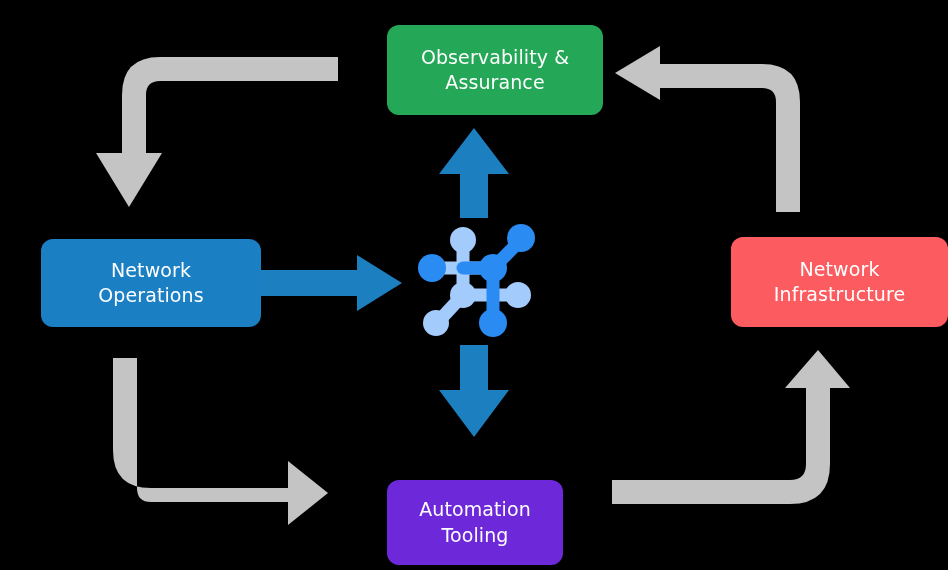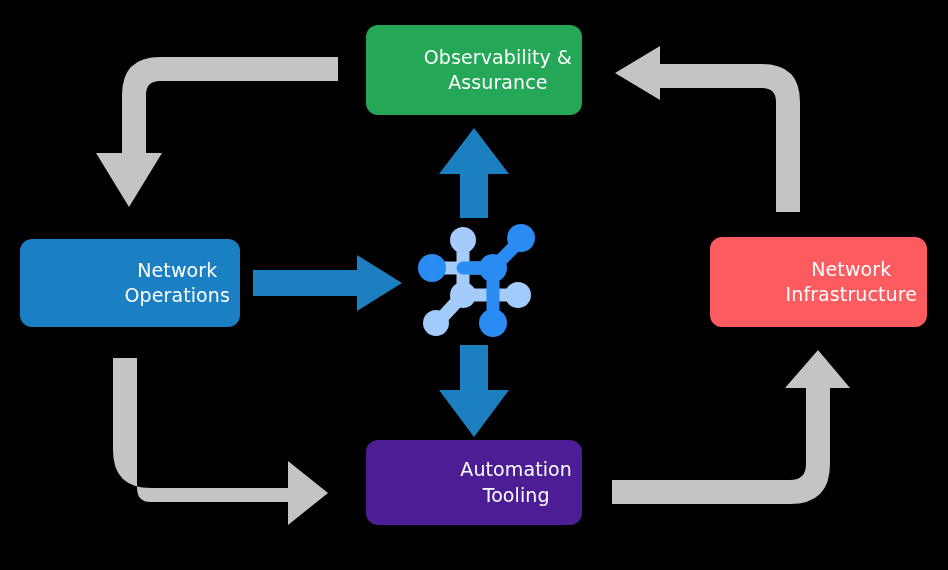--- a/index.html
+++ b/index.html
@@ -13,29 +13,30 @@
     height: 570px;
     background: #000000;
     overflow: hidden;
     font-family: "DejaVu Sans", "Liberation Sans", sans-serif;
   }
   .node-box {
     position: absolute;
     border-radius: 12px;
     display: flex;
     align-items: center;
-    justify-content: flex-end;
+    justify-content: center;
     text-align: center;
     color: #ffffff;
     font-size: 19px;
     line-height: 1.32;
     font-weight: 400;
     letter-spacing: 0.1px;
     box-sizing: border-box;
     padding: 4px 10px;
+    margin-left: 21px;
   }
   .node-label {
     white-space: pre-line;
     display: block;
   }
   .svg-layer {
     position: absolute;
     left: 0;
     top: 0;
     width: 948px;
@@ -169,18 +170,18 @@
   <div class="node-box" style="left:20px; top:239px; width:220px; height:88px; background:#1b7fc4;">
     <span class="node-label">Network
 Operations</span>
   </div>
 
   <div class="node-box" style="left:710px; top:237px; width:217px; height:90px; background:#fc5c60;">
     <span class="node-label">Network
 Infrastructure</span>
   </div>
 
-  <div class="node-box" style="left:366px; top:440px; width:216px; height:85px; background:#4c1d95;">
+  <div class="node-box" style="left:366px; top:480px; width:176px; height:85px; background:#6d28d9;">
     <span class="node-label">Automation
 Tooling</span>
   </div>
 
 </div>
 
 </body></html>

